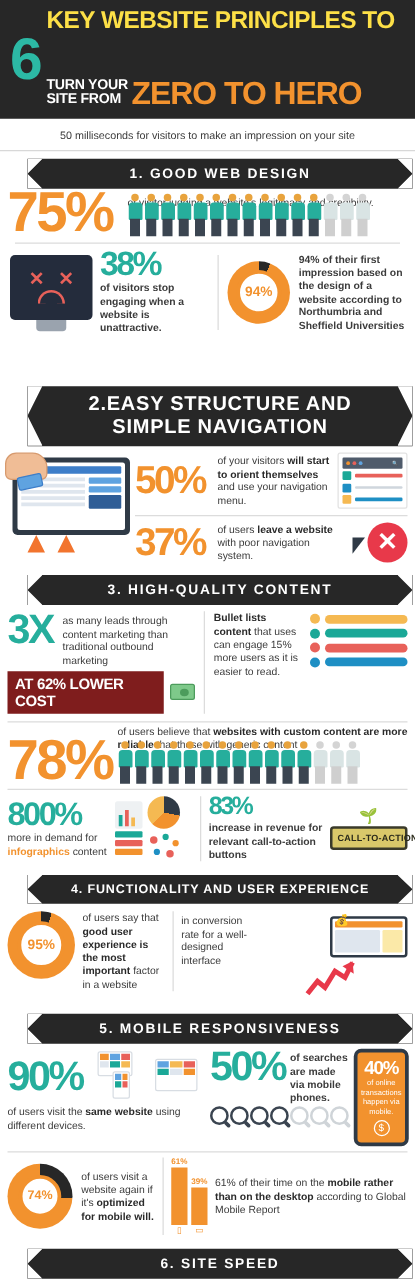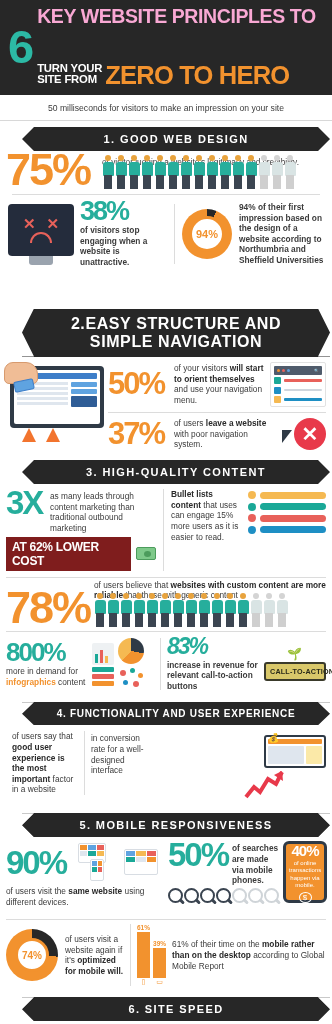--- a/index.html
+++ b/index.html
@@ -22,21 +22,21 @@
   .hdr-num {
     color: #2cb9a5;
     font-size: 47px;
     font-weight: bold;
     line-height: 0.84;
     letter-spacing: -2px;
     margin-right: 5px;
   }
   .hdr-text { flex: 1; }
   .hdr-line1 {
-    color: #f9a8d4;
+    color: #fde047;
     font-size: 19.5px;
     font-weight: bold;
     letter-spacing: -0.4px;
     line-height: 1.0;
     white-space: nowrap;
   }
   .hdr-line2 {
     display: flex;
     align-items: flex-end;
     margin-top: 1px;
@@ -182,21 +182,21 @@
   
   .mags { display:flex; gap:1px; align-items:center; }
   .mag { width:15px; height:15px; border-radius:50%; border:2.5px solid #3a4450; position:relative; }
   .mag::after { content:""; position:absolute; right:-4px; bottom:-2px; width:6px; height:2.5px;
                 background:#3a4450; transform:rotate(45deg); border-radius:2px; }
   .mag.grey { border-color:#cfd4d8; }
   .mag.grey::after { background:#cfd4d8; }
 
   
   .phone {
-    width:44px; height:62px; background:#f2922e; border:3px solid #2f3a46;
+    width:44px; height:78px; background:#f2922e; border:3px solid #2f3a46;
     border-radius:6px; display:flex; flex-direction:column; align-items:center;
     justify-content:center; padding:3px; text-align:center;
   }
 
   
   .bars { display:flex; align-items:flex-end; gap:3px; height:62px; }
   .bcol { display:flex; flex-direction:column; align-items:center; }
   .bfill { width:13px; background:#f2922e; }
   .blabel { font-size:6.5px; font-weight:bold; color:#f2922e; margin-bottom:1px; }
 
@@ -596,35 +596,40 @@
             <span style="position:absolute;left:2px;top:2px;width:6px;height:6px;border-radius:50%;background:#e8615a"></span>
             <span style="position:absolute;left:12px;top:0px;width:5px;height:5px;border-radius:50%;background:#1aa897"></span>
             <span style="position:absolute;left:20px;top:5px;width:5px;height:5px;border-radius:50%;background:#f2922e"></span>
             <span style="position:absolute;left:5px;top:12px;width:5px;height:5px;border-radius:50%;background:#1e8fc4"></span>
             <span style="position:absolute;left:15px;top:13px;width:6px;height:6px;border-radius:50%;background:#e8615a"></span>
           </div>
         </div>
       </div>
       <div class="vr" style="height:52px;margin:0 6px 0 2px;"></div>
       <div style="flex:1;">
-        <div class="pct-teal" style="font-size:23px;font-style:italic;">83%</div>
+        <div class="pct-teal" style="font-size:20px;">83%</div>
         <div class="body-txt" style="margin-top:3px;font-weight:bold;">increase in revenue for relevant call-to-action buttons</div>
       </div>
       <div style="width:62px;flex:none;text-align:center;">
         <div style="font-size:12px;color:#f2922e;margin-bottom:1px;">🌱</div>
         <div class="cta-btn">CALL-TO-ACTION</div>
       </div>
     </div>
   </div>
 
   <div class="banner-wrap">
       <div class="banner" style="font-size:10px;letter-spacing:0.7px;">4. FUNCTIONALITY AND USER EXPERIENCE</div>
     </div>
 
   <div class="row" style="padding:6px 6px 6px 6px;align-items:flex-start;">
+    <div style="width:54px;height:54px;flex:none;border-radius:50%;background:conic-gradient(#272727 0 5%, #f2922e 5% 100%);display:flex;align-items:center;justify-content:center;">
+      <div style="width:38px;height:38px;border-radius:50%;background:#fff;display:flex;align-items:center;justify-content:center;border:3px solid #f2922e;">
+        <span style="color:#f2922e;font-size:11px;font-weight:bold;">95%</span>
+      </div>
+    </div>
     <div class="body-txt" style="width:72px;flex:none;padding-left:6px;">
       <span>of users say that </span><b>good user experience is the most important</b><span> factor in a website</span>
     </div>
     <div class="vr" style="height:64px;margin:0 6px;"></div>
     <div style="flex:1;">
       <div class="body-txt" style="margin-top:2px;width:60px;">in conversion rate for a well-designed interface</div>
     </div>
     <div style="width:82px;flex:none;position:relative;height:70px;">
       <div style="position:absolute;right:0;top:4px;width:62px;background:#fff;border:2px solid #2f3a46;border-radius:3px;padding:2px;">
         <div style="height:5px;background:#f2922e;border-radius:1px;"></div>

